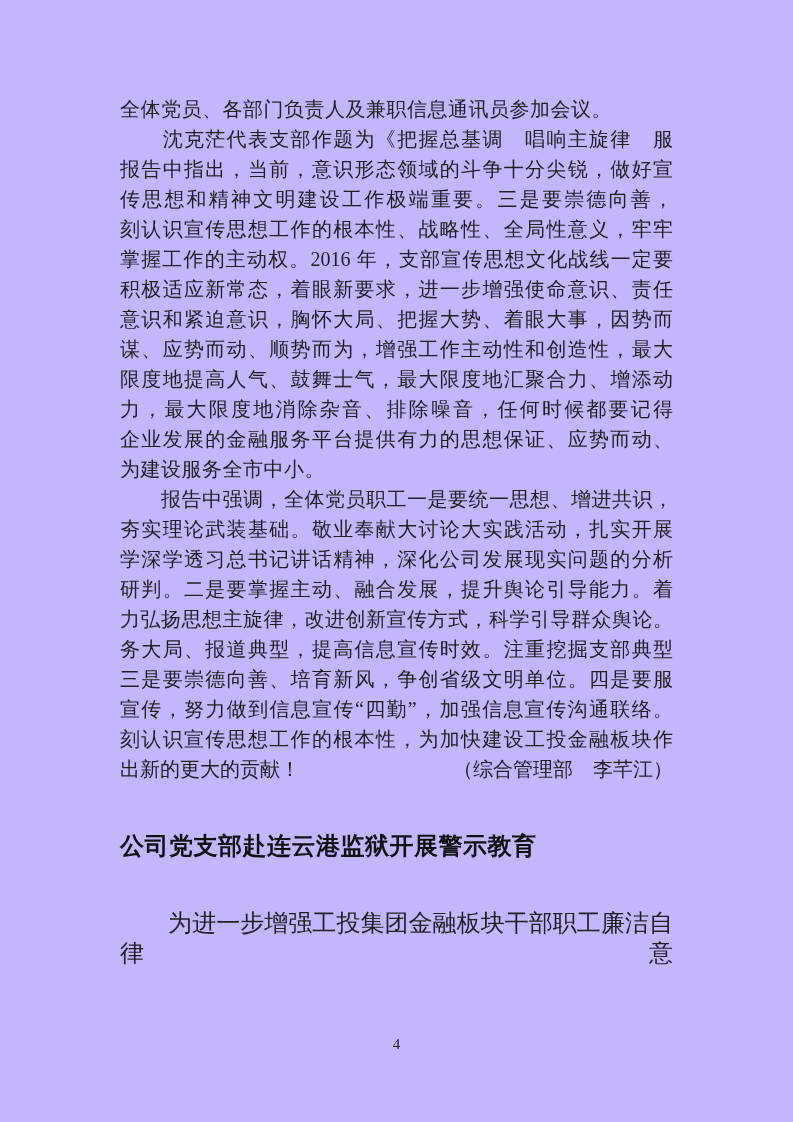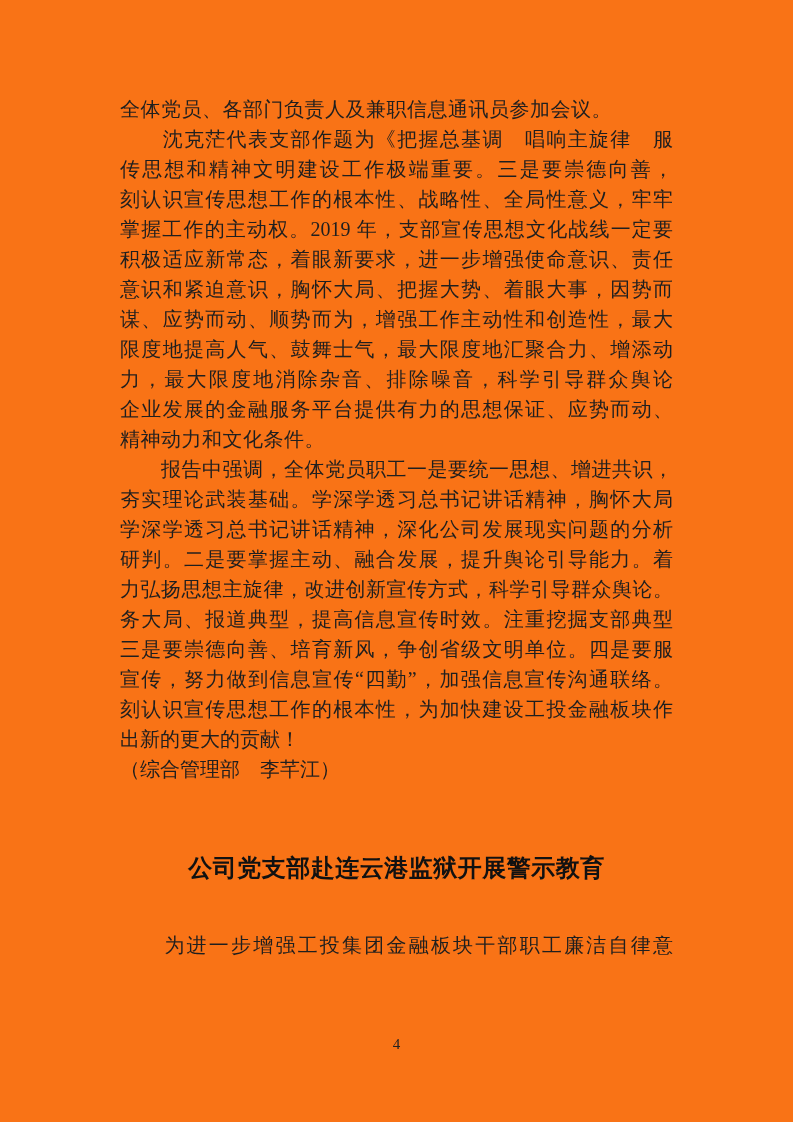--- a/index.html
+++ b/index.html
@@ -2,21 +2,21 @@
 <html><head>
 <meta charset="utf-8">
 <style>
   * { margin: 0; padding: 0; box-sizing: border-box; }
   html, body { background: #e9e9e9; }
   .page {
     position: relative;
     width: 793px;
     height: 1122px;
     margin: 0 auto;
-    background: #f97316;
+    background: #c4b5fd;
     color: #1f1f1f;
     font-family: "Liberation Serif", "DejaVu Serif", serif;
     overflow: hidden;
   }
   .text-block {
     position: absolute;
     left: 120px;
     top: 94px;
     width: 553px;
   }
@@ -32,35 +32,34 @@
     text-align-last: justify;
     letter-spacing: 0;
   }
   .line.end {
     text-align: left;
   }
   .line.closing {
     display: flex;
     justify-content: space-between;
     letter-spacing: 0;
-    flex-direction: column;
   }
   .article-title {
-    margin-top: 66px;
+    margin-top: 44px;
     font-family: "Liberation Sans", "DejaVu Sans", sans-serif;
     font-weight: 700;
     font-size: 24px;
     line-height: 36px;
-    text-align: center;
+    text-align: left;
     color: #111111;
     letter-spacing: 0.5px;
   }
   .opening-line {
     margin-top: 44px;
-    font-size: 20px;
+    font-size: 24px;
     line-height: 30px;
     text-align: justify;
     text-align-last: justify;
   }
   .page-footer {
     position: absolute;
     left: 0;
     top: 1034px;
     width: 100%;
     text-align: center;
@@ -70,32 +69,33 @@
   }
 </style>
 </head>
 <body>
 
 <div class="page">
   <div class="text-block">
 
     <div class="line end">全体党员、各部门负责人及兼职信息通讯员参加会议。</div>
     <div class="line just">　　沈克茫代表支部作题为《把握总基调　唱响主旋律　服</div>
+    <div class="line just">报告中指出，当前，意识形态领域的斗争十分尖锐，做好宣</div>
     <div class="line just">传思想和精神文明建设工作极端重要。三是要崇德向善，</div>
     <div class="line just">刻认识宣传思想工作的根本性、战略性、全局性意义，牢牢</div>
-    <div class="line just">掌握工作的主动权。2019 年，支部宣传思想文化战线一定要</div>
+    <div class="line just">掌握工作的主动权。2016 年，支部宣传思想文化战线一定要</div>
     <div class="line just">积极适应新常态，着眼新要求，进一步增强使命意识、责任</div>
     <div class="line just">意识和紧迫意识，胸怀大局、把握大势、着眼大事，因势而</div>
     <div class="line just">谋、应势而动、顺势而为，增强工作主动性和创造性，最大</div>
     <div class="line just">限度地提高人气、鼓舞士气，最大限度地汇聚合力、增添动</div>
-    <div class="line just">力，最大限度地消除杂音、排除噪音，科学引导群众舆论</div>
+    <div class="line just">力，最大限度地消除杂音、排除噪音，任何时候都要记得</div>
     <div class="line just">企业发展的金融服务平台提供有力的思想保证、应势而动、</div>
-    <div class="line end">精神动力和文化条件。</div>
+    <div class="line end">为建设服务全市中小。</div>
     <div class="line just">　　报告中强调，全体党员职工一是要统一思想、增进共识，</div>
-    <div class="line just">夯实理论武装基础。学深学透习总书记讲话精神，胸怀大局</div>
+    <div class="line just">夯实理论武装基础。敬业奉献大讨论大实践活动，扎实开展</div>
     <div class="line just">学深学透习总书记讲话精神，深化公司发展现实问题的分析</div>
     <div class="line just">研判。二是要掌握主动、融合发展，提升舆论引导能力。着</div>
     <div class="line just">力弘扬思想主旋律，改进创新宣传方式，科学引导群众舆论。</div>
     <div class="line just">务大局、报道典型，提高信息宣传时效。注重挖掘支部典型</div>
     <div class="line just">三是要崇德向善、培育新风，争创省级文明单位。四是要服</div>
     <div class="line just">宣传，努力做到信息宣传“四勤”，加强信息宣传沟通联络。</div>
     <div class="line just">刻认识宣传思想工作的根本性，为加快建设工投金融板块作</div>
 
     <div class="line closing">
       <span>出新的更大的贡献！</span>

